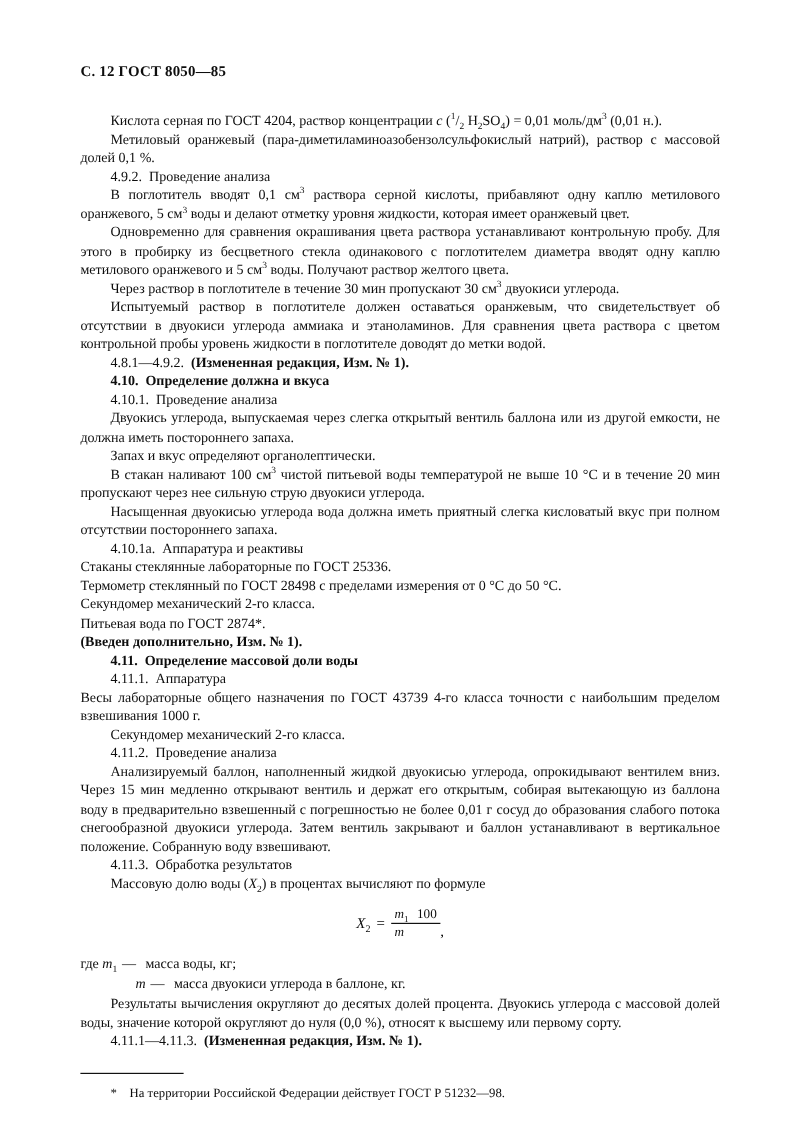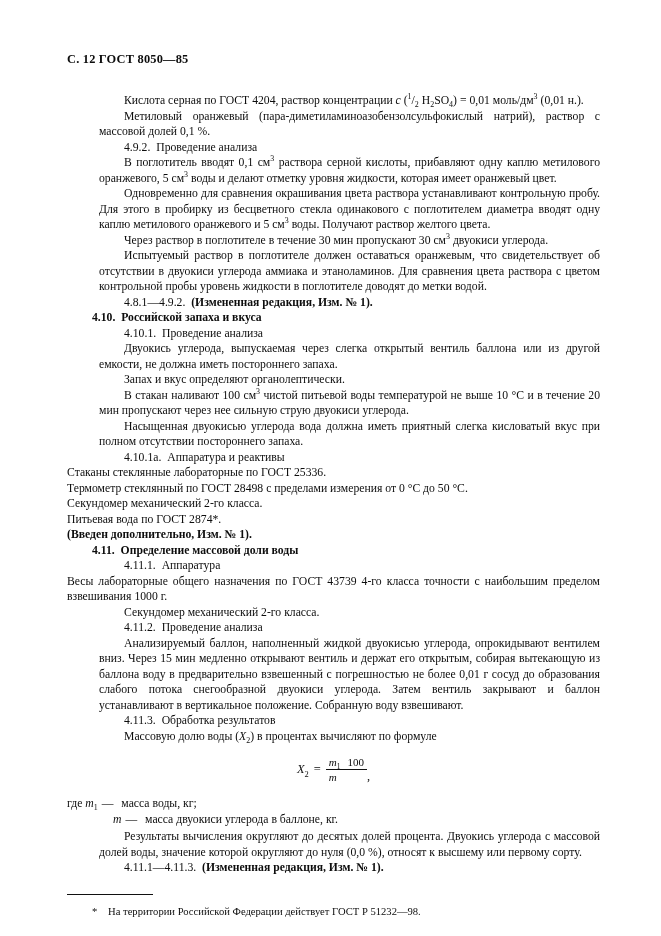--- a/index.html
+++ b/index.html
@@ -33,21 +33,21 @@
     white-space: nowrap;
   }
   .body-text {
     font-size: 11.7px;
     line-height: 15.5px;
     text-align: justify;
     text-justify: inter-word;
     margin: 0;
     hyphens: manual;
   }
-  .ind { text-indent: 25px; margin-left: 32px; }
+  .ind { text-indent: 25px; }
   .noind { text-indent: 0; }
   .bold { font-weight: bold; }
   .ital { font-style: italic; }
   sup, .sup {
     font-size: 0.68em;
     vertical-align: super;
     line-height: 0;
   }
   sub, .sub {
     font-size: 0.68em;
@@ -149,21 +149,21 @@
   <p class="body-text ind"><span>В поглотитель вводят 0,1 см</span><span class="sup">3</span><span> раствора серной кислоты, прибавляют одну каплю метилового оранжевого, 5 см</span><span class="sup">3</span><span> воды и делают отметку уровня жидкости, которая имеет оранжевый цвет.</span></p>
 
   <p class="body-text ind"><span>Одновременно для сравнения окрашивания цвета раствора устанавливают контрольную пробу. Для этого в пробирку из бесцветного стекла одинакового с поглотителем диаметра вводят одну каплю метилового оранжевого и 5 см</span><span class="sup">3</span><span> воды. Получают раствор желтого цвета.</span></p>
 
   <p class="body-text ind"><span>Через раствор в поглотителе в течение 30 мин пропускают 30 см</span><span class="sup">3</span><span> двуокиси углерода.</span></p>
 
   <p class="body-text ind">Испытуемый раствор в поглотителе должен оставаться оранжевым, что свидетельствует об отсутствии в двуокиси углерода аммиака и этаноламинов. Для сравнения цвета раствора с цветом контрольной пробы уровень жидкости в поглотителе доводят до метки водой.</p>
 
   <p class="body-text ind"><span>4.8.1—4.9.2.</span>&nbsp;&nbsp;<span class="bold">(Измененная редакция, Изм. № 1).</span></p>
 
-  <p class="body-text sec-head"><span>4.10.</span>&nbsp;&nbsp;<span>Российской запаха и вкуса</span></p>
+  <p class="body-text sec-head"><span>4.10.</span>&nbsp;&nbsp;<span>Определение должна и вкуса</span></p>
 
   <p class="body-text ind"><span class="clause-num">4.10.1.</span>&nbsp;<span>Проведение анализа</span></p>
 
   <p class="body-text ind">Двуокись углерода, выпускаемая через слегка открытый вентиль баллона или из другой емкости, не должна иметь постороннего запаха.</p>
 
   <p class="body-text ind">Запах и вкус определяют органолептически.</p>
 
   <p class="body-text ind"><span>В стакан наливают 100 см</span><span class="sup">3</span><span> чистой питьевой воды температурой не выше 10 °С и в течение 20 мин пропускают через нее сильную струю двуокиси углерода.</span></p>
 
   <p class="body-text ind">Насыщенная двуокисью углерода вода должна иметь приятный слегка кисловатый вкус при полном отсутствии постороннего запаха.</p>

